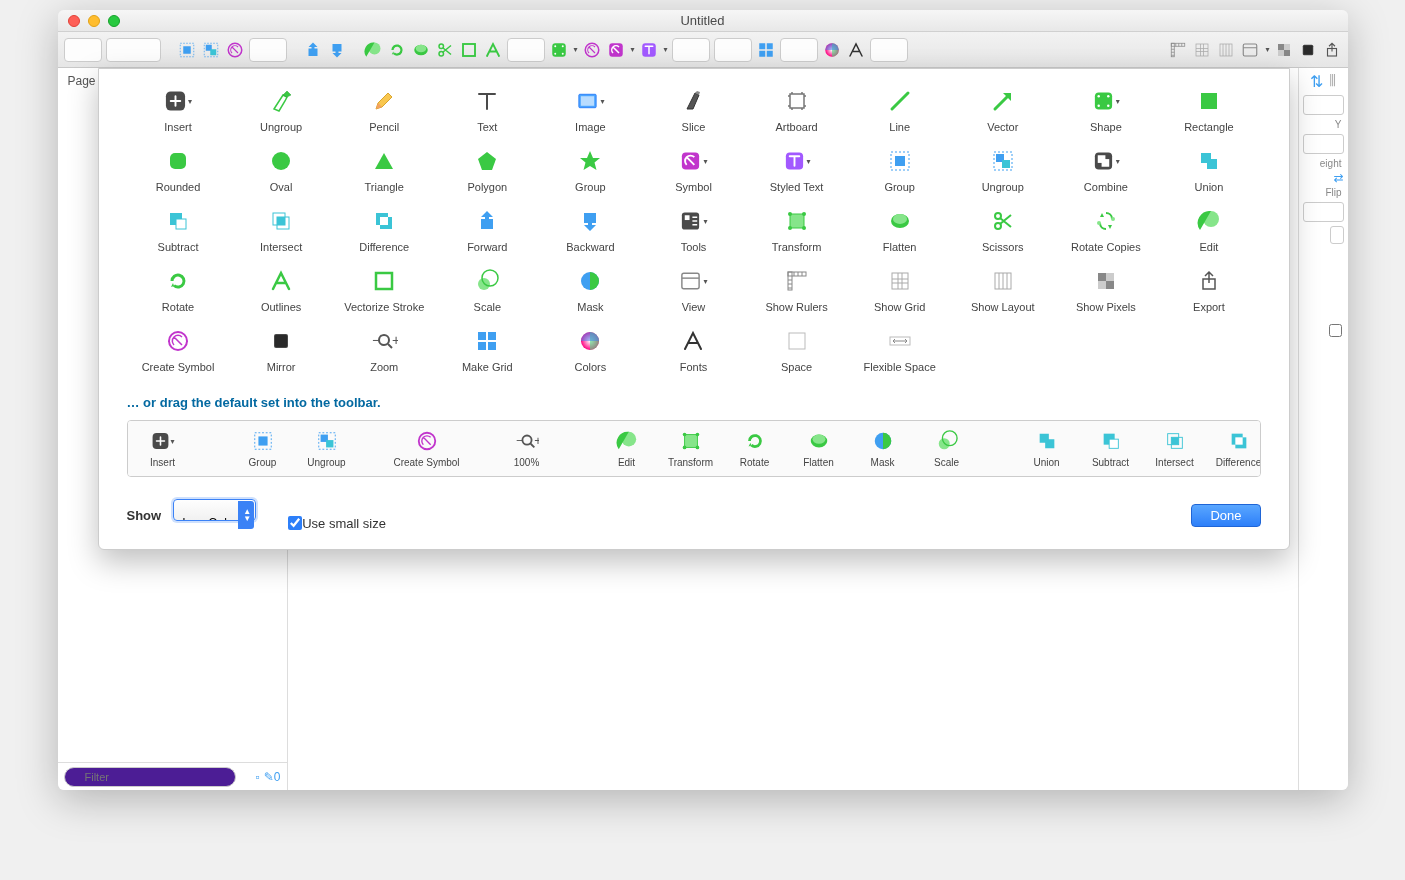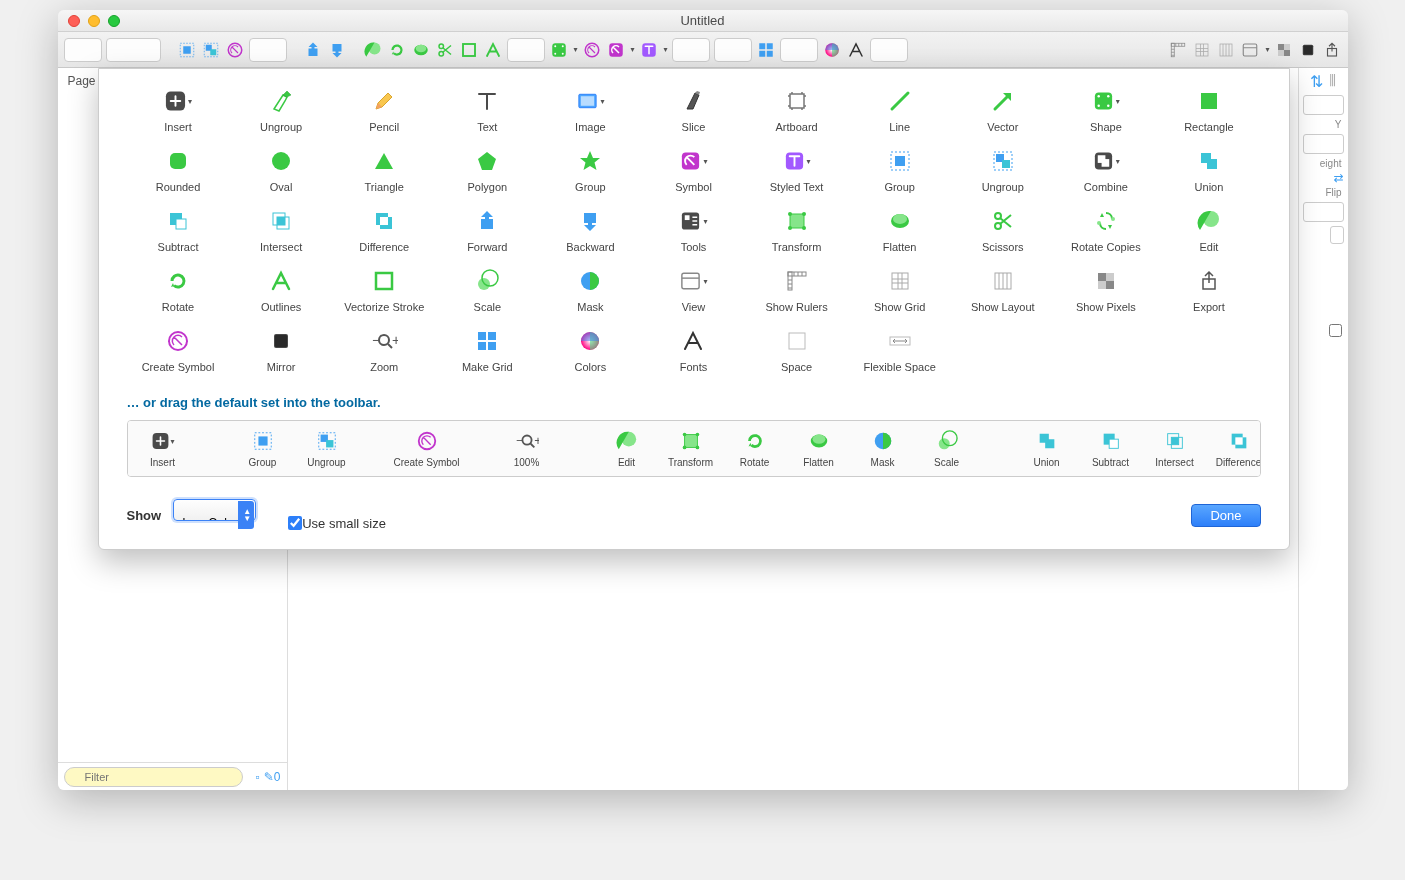--- a/index.html
+++ b/index.html
@@ -111,23 +111,23 @@
   align-items: center;
   padding: 0 6px;
   gap: 4px;
 }
 .filter-input {
   flex: 1;
   height: 20px;
   border: 1px solid #ccc;
   border-radius: 10px;
   font-size: 11px;
-  padding: 0 15px 0 20px;
+  padding: 0 8px 0 20px;
   color: #888;
-  background: #fef9c3;
+  background: #4c1d95;
   position: relative;
 }
 .filter-input-wrap {
   position: relative;
   flex: 1;
 }
 .filter-input-wrap .mag {
   position: absolute;
   left: 6px; top: 3px;
   color: #999;

